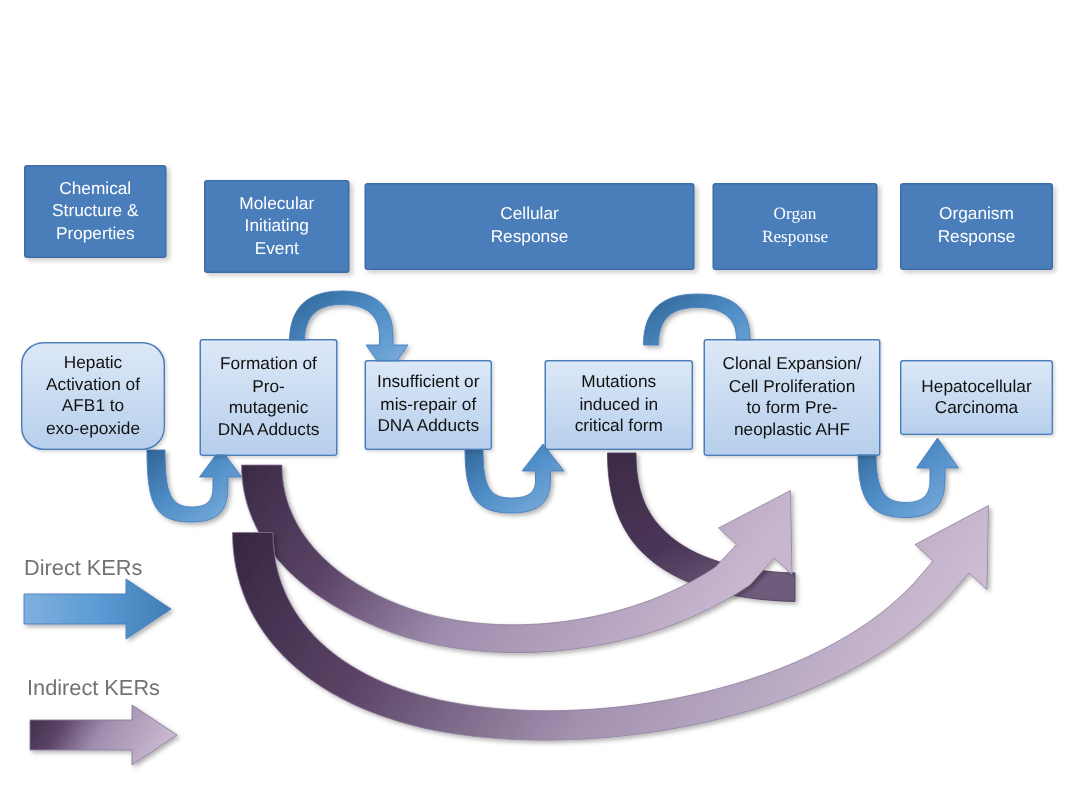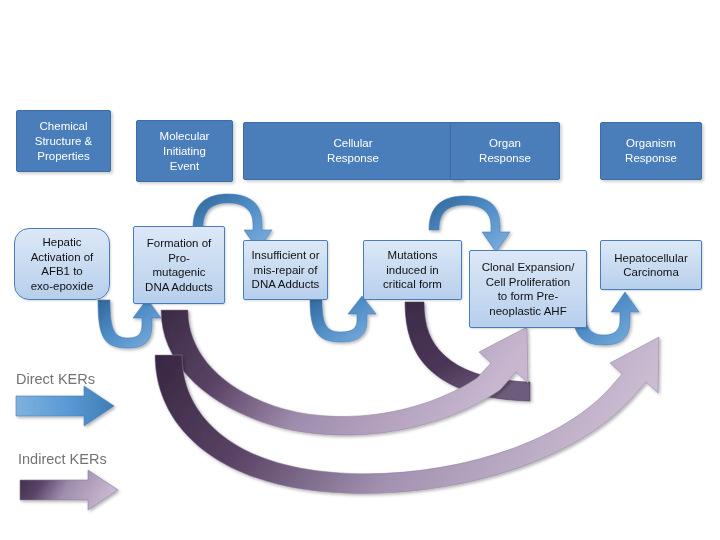--- a/index.html
+++ b/index.html
@@ -259,21 +259,21 @@
     </span>
   </div>
 
   <div class="hdr" style="left:243px; top:122px; width:220px; height:58px;">
     <span class="txt">
       <span>Cellular</span><br>
       <span>Response</span>
     </span>
   </div>
 
-  <div class="hdr" style="left:450px; top:122px; width:110px; height:58px;">
+  <div class="hdr" style="left:475px; top:122px; width:110px; height:58px;font-family:Liberation Serif, serif;">
     <span class="txt">
       <span>Organ</span><br>
       <span>Response</span>
     </span>
   </div>
 
   <div class="hdr" style="left:600px; top:122px; width:102px; height:58px;">
     <span class="txt">
       <span>Organism</span><br>
       <span>Response</span>
@@ -307,21 +307,21 @@
   </div>
 
   <div class="ke" style="left:363px; top:240px; width:99px;  height:60px;">
     <span class="txt">
       <span>Mutations</span><br>
       <span>induced in</span><br>
       <span>critical form</span>
     </span>
   </div>
 
-  <div class="ke" style="left:469px; top:226px; width:118px; height:78px;margin-top:24px;">
+  <div class="ke" style="left:469px; top:226px; width:118px; height:78px;">
     <span class="txt">
       <span>Clonal Expansion/</span><br>
       <span>Cell Proliferation</span><br>
       <span>to form Pre-</span><br>
       <span>neoplastic AHF</span>
     </span>
   </div>
 
   <div class="ke" style="left:600px; top:240px; width:102px; height:50px;">
     <span class="txt">

